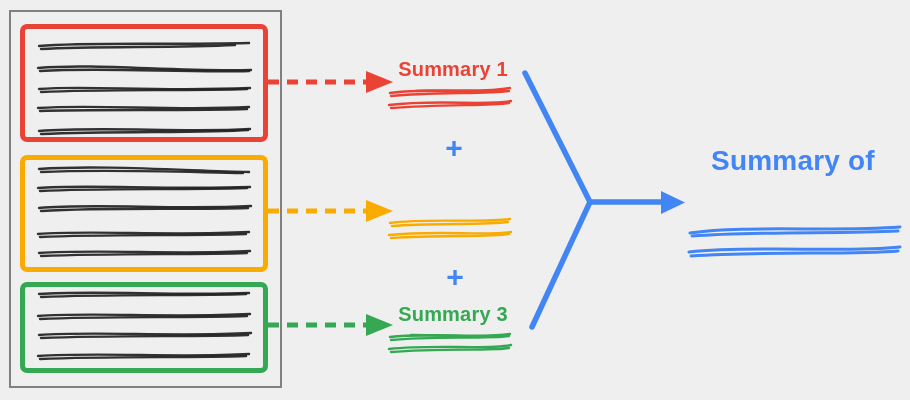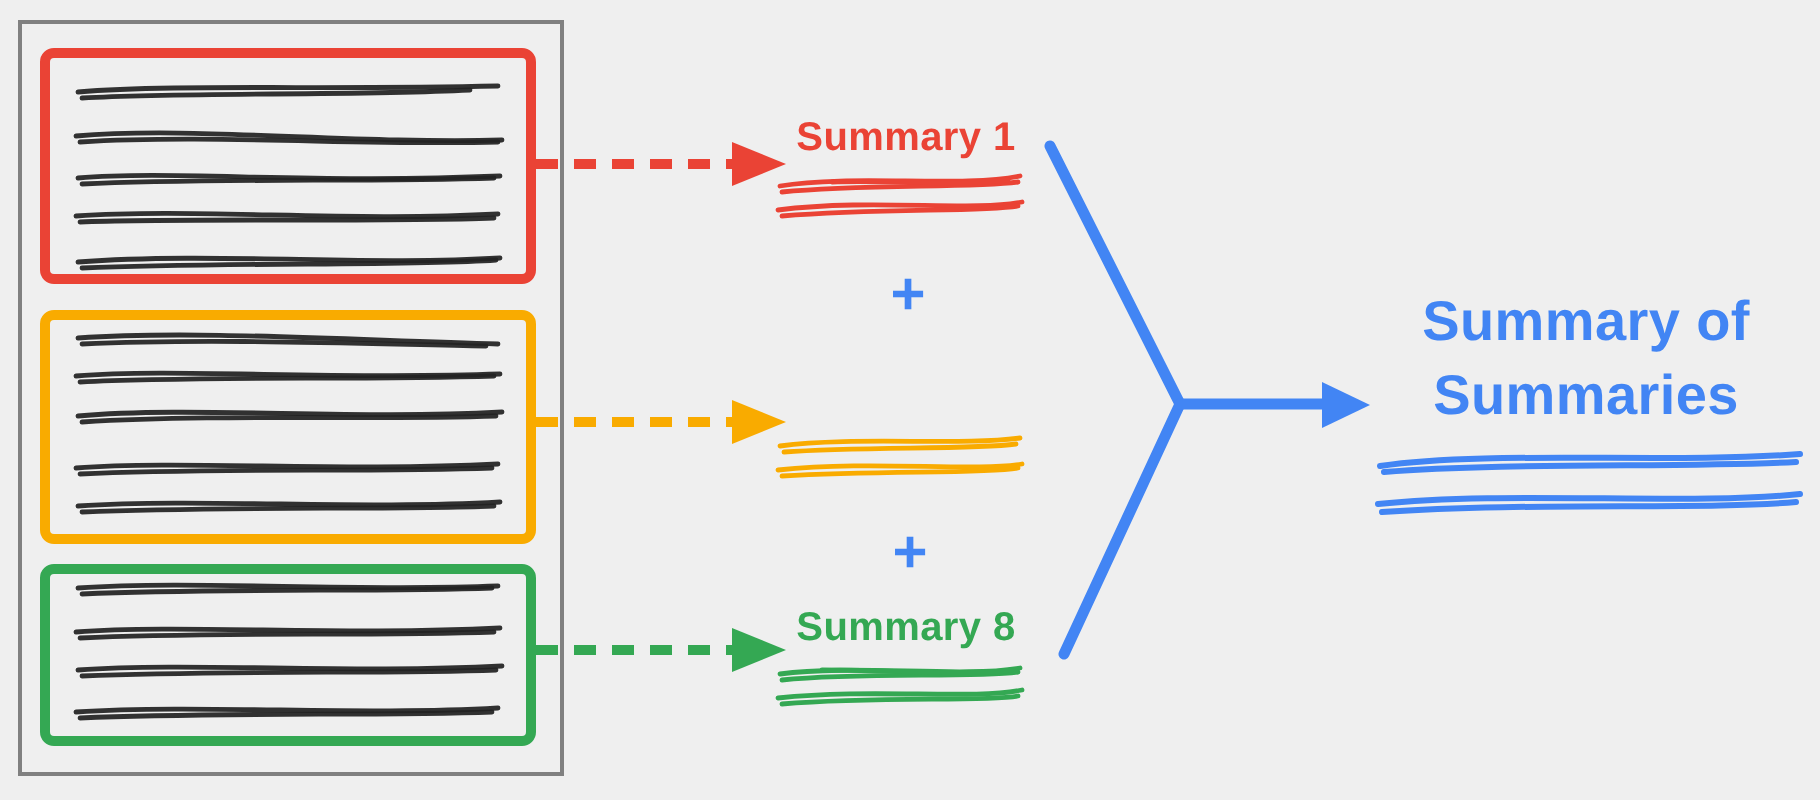--- a/index.html
+++ b/index.html
@@ -138,39 +138,38 @@
 
   <svg class="summary-scribble scr-2 stroke-orange" viewBox="0 0 128 26">
     <path d="M4 8 C 40 3, 95 8, 124 4"></path>
       <path d="M6 11 C 45 8, 100 10, 122 7"></path>
     <path d="M3 20 C 50 15, 100 21, 125 17"></path>
       <path d="M5 23 C 55 20, 105 22, 123 19"></path>
   </svg>
 
   <div class="plus plus-2">+</div>
 
-  <div class="summary-label label-3">Summary 8</div>
+  <div class="summary-label label-3">Summary 3</div>
   <svg class="summary-scribble scr-3 stroke-green" viewBox="0 0 128 26">
     <path d="M4 7 C 40 2, 95 9, 124 4"></path>
       <path d="M5 10 C 45 6, 100 9, 123 6"></path>
       <path d="M25 5 C 60 5, 95 8, 120 5"></path>
     <path d="M3 19 C 50 14, 100 20, 125 15"></path>
       <path d="M5 22 C 55 18, 105 21, 123 18"></path>
   </svg>
 
   <svg class="merge" viewBox="0 0 180 275">
     <line x1="10" y1="10" x2="75" y2="139"></line>
     <line x1="17" y1="264" x2="75" y2="139"></line>
     <line x1="75" y1="139" x2="146" y2="139"></line>
     <polygon points="146,128 146,151 170,139.5"></polygon>
   </svg>
 
   <div class="result-title">
     <div>Summary of</div>
-    <div>Summaries</div>
   </div>
   <svg class="result-scribble stroke-blue" viewBox="0 0 222 42">
     <path d="M6 12 C 60 4, 150 11, 216 6"></path>
       <path d="M8 15 C 70 10, 160 13, 214 10"></path>
     <path d="M5 31 C 70 24, 160 32, 216 26"></path>
       <path d="M7 35 C 80 30, 170 34, 214 30"></path>
   </svg>
 
 </div>
 

